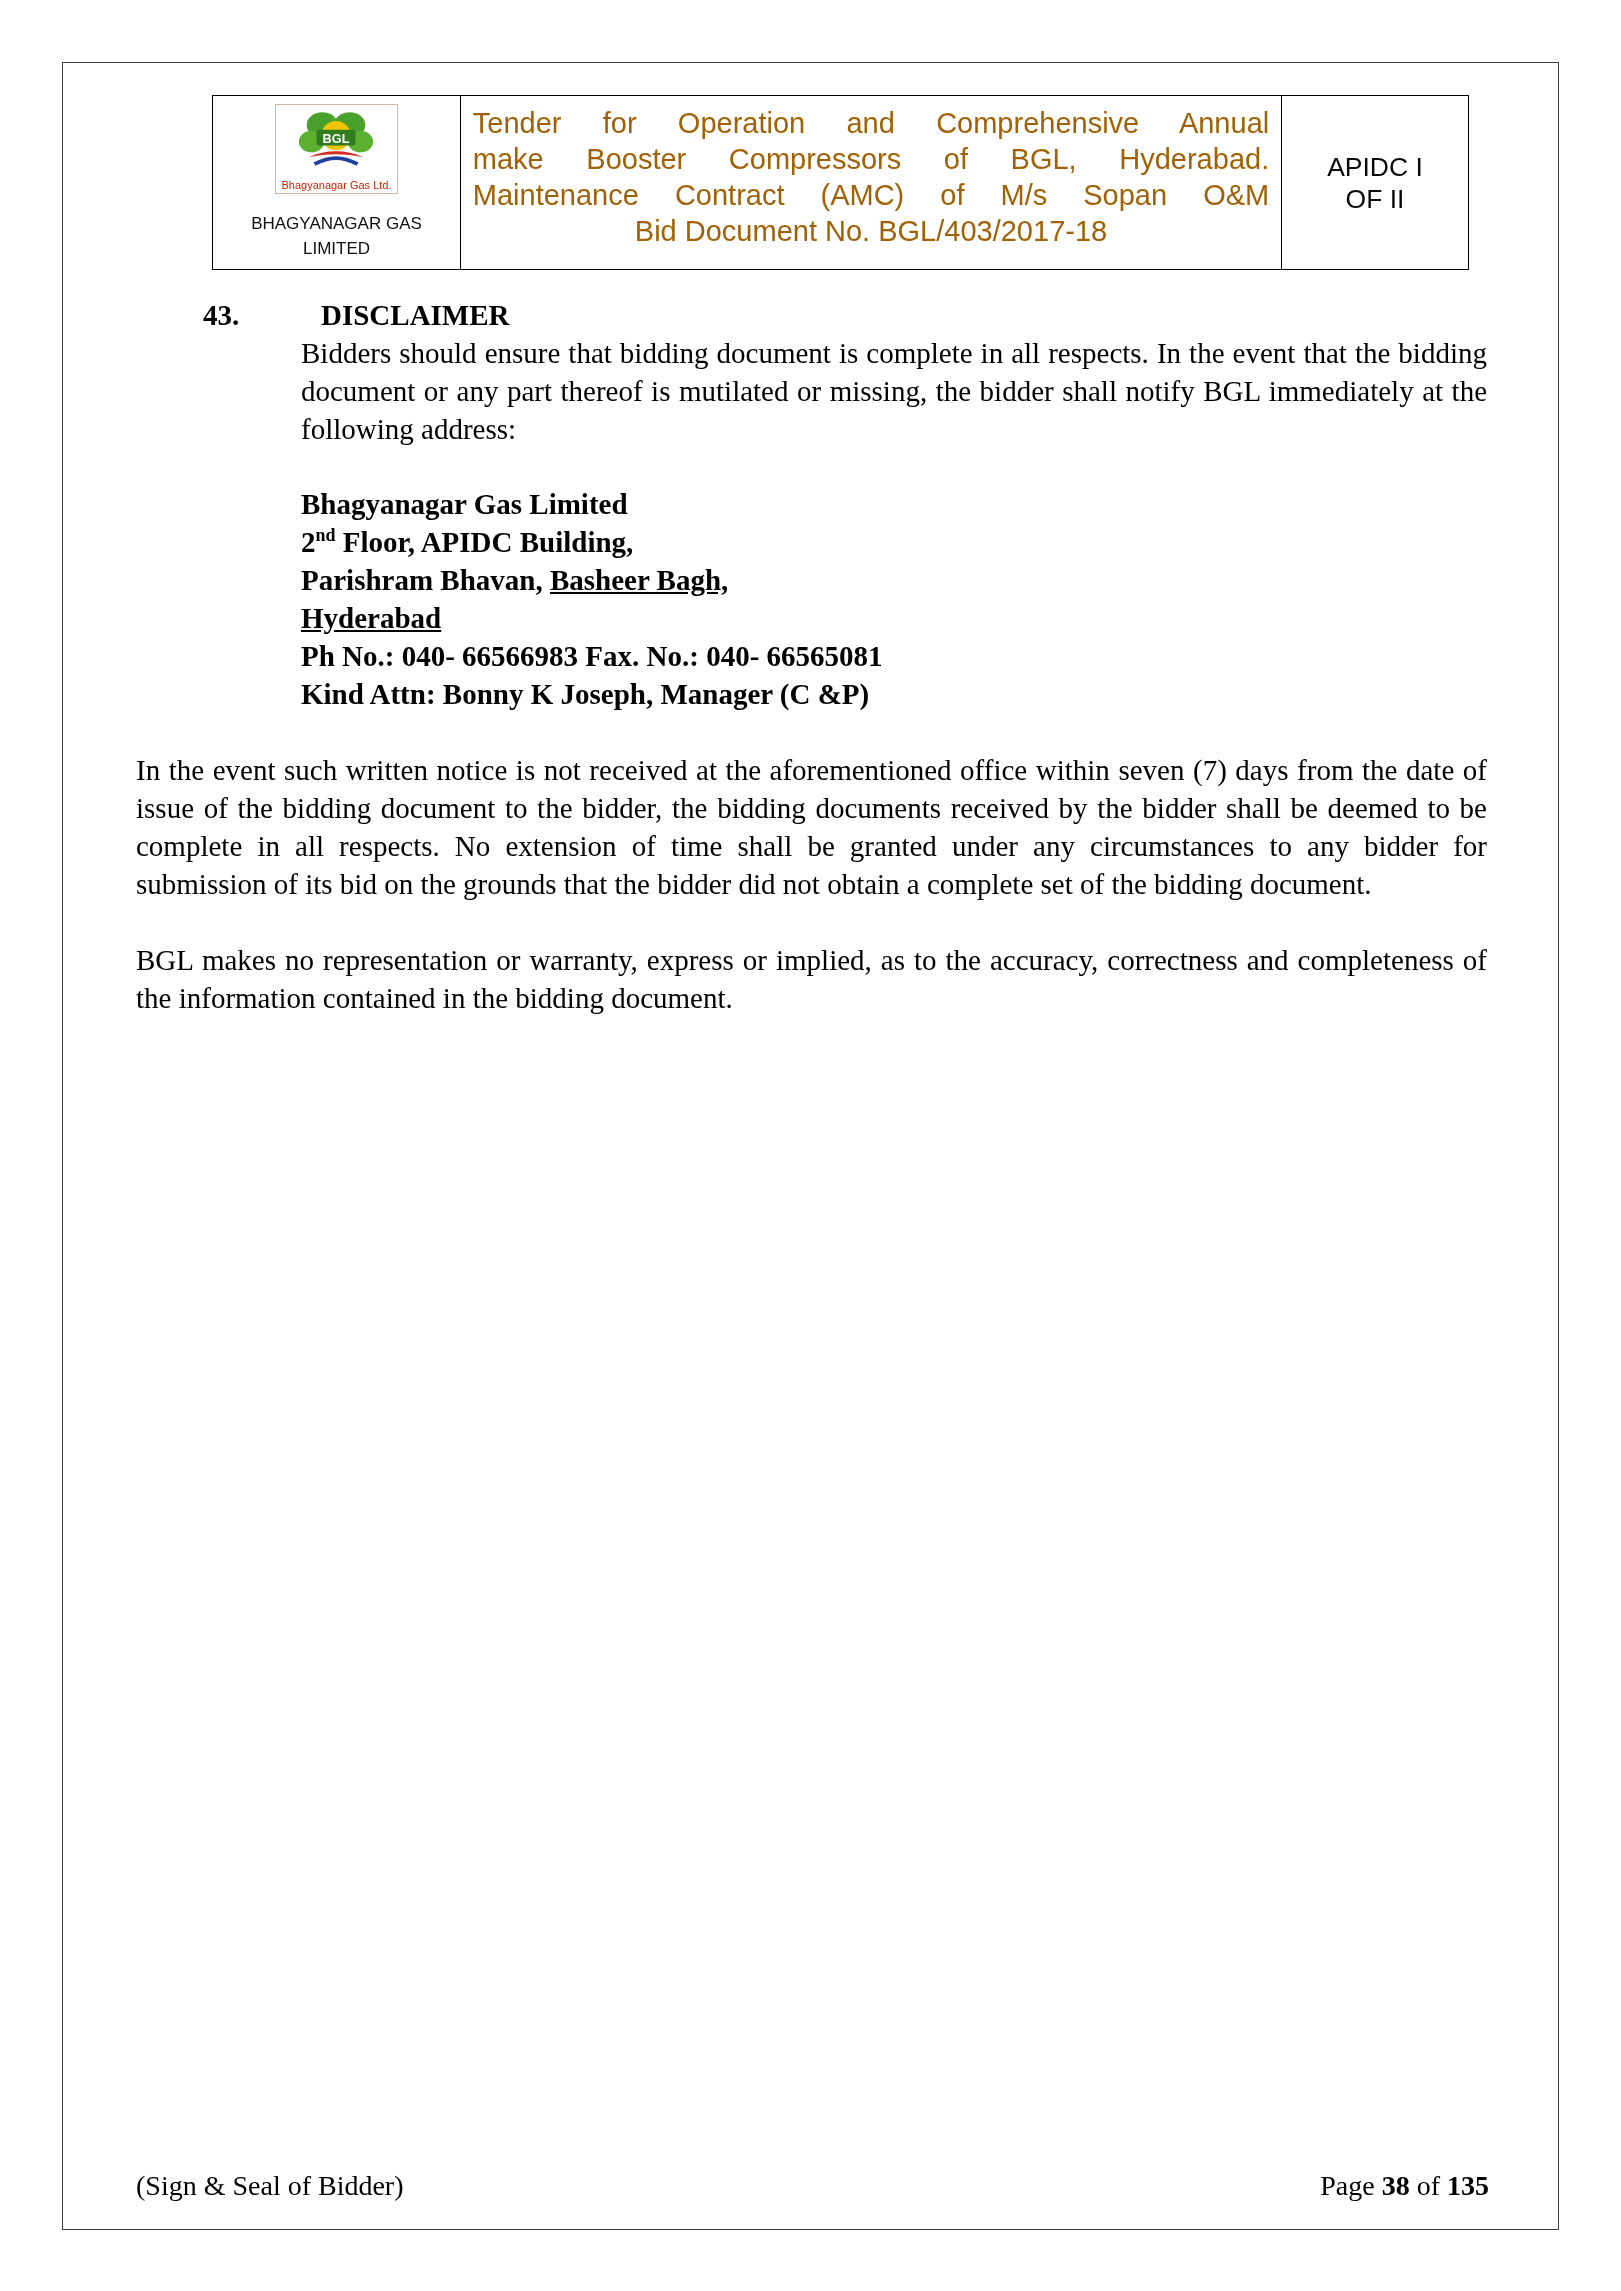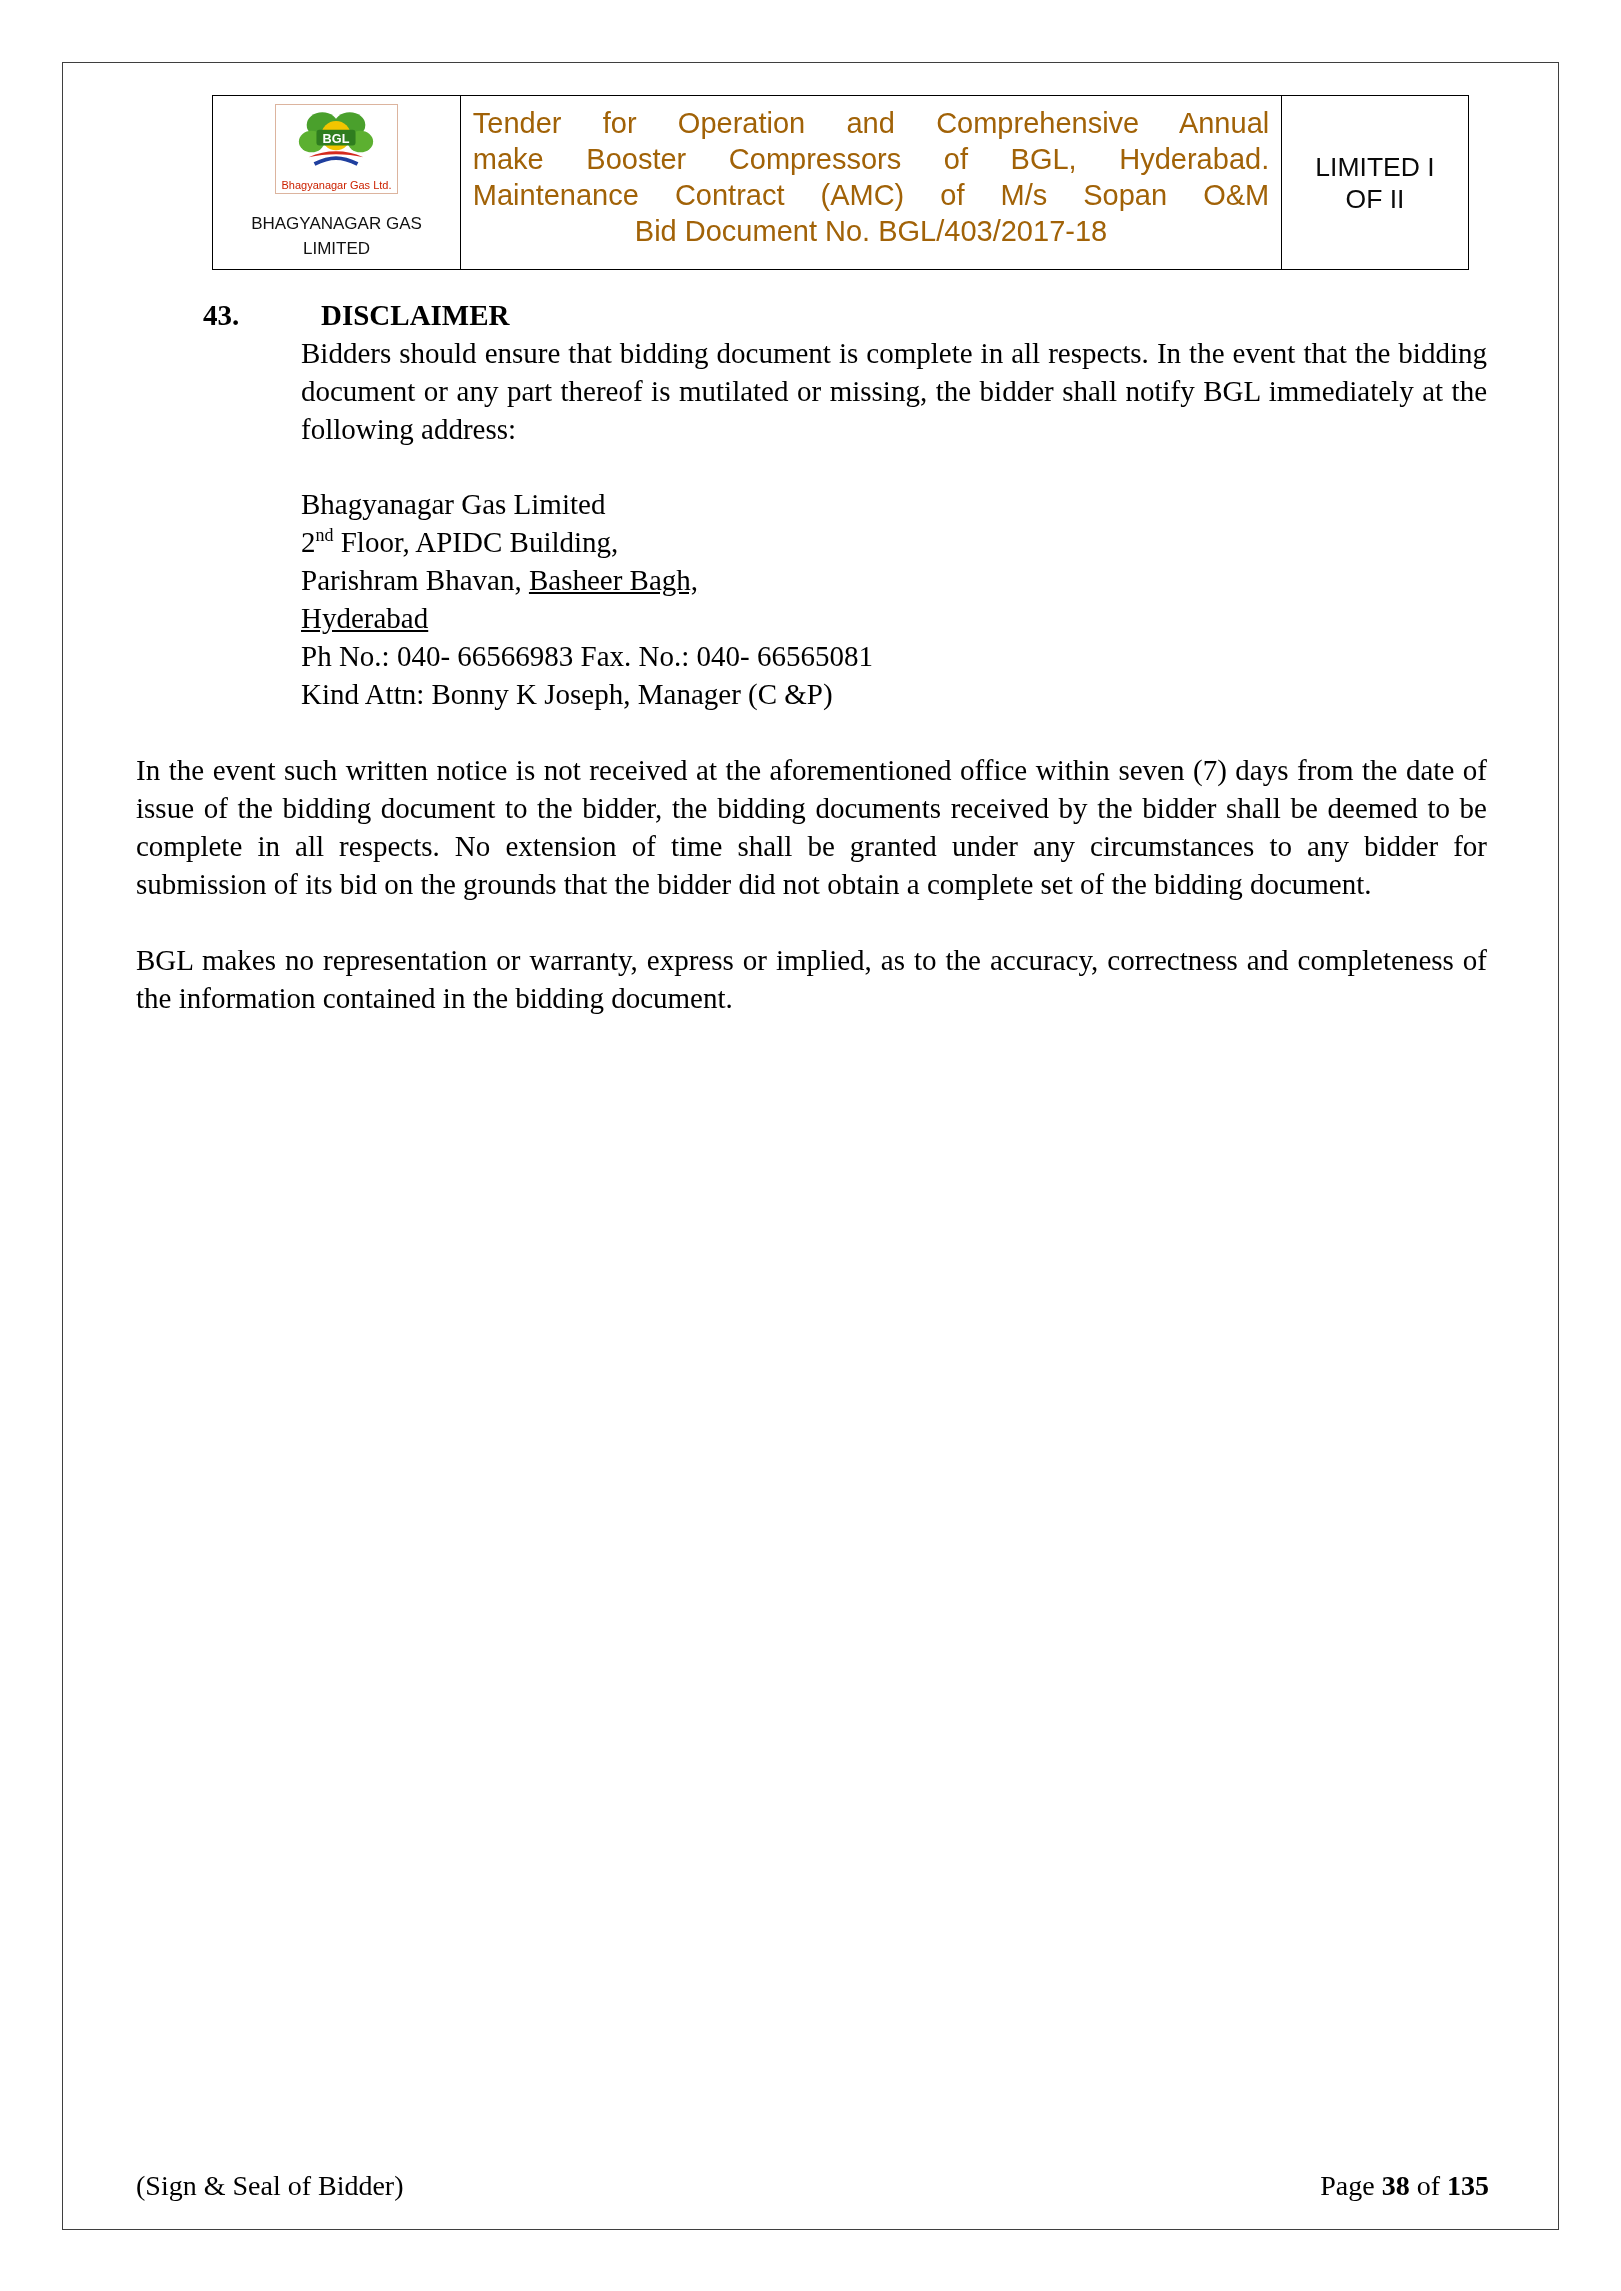--- a/index.html
+++ b/index.html
@@ -78,21 +78,21 @@
     color: #0a0a0a;
   }
 
   
   .content { font-size: 29px; line-height: 38px; }
   .section-row { margin-top: 25.5px; display: flex; gap: 20px; }
   .sec-num { font-weight: bold; margin-left: 67px; width: 98px; }
   .sec-head { font-weight: bold; }
   .indent { margin-left: 165px; }
   .intro { width: 1186px; text-align: justify; }
-  .addr-block { margin-top: 37px; }
+  .addr-block { margin-top: 37px; font-weight: bold; }
   .para { margin-top: 38px; text-align: justify; }
   .underline { text-decoration: underline; }
   sup { font-size: 0.62em; line-height: 0; vertical-align: super; }
 
   
   .footer {
     position: absolute;
     left: 73px; right: 69px; bottom: 27.4px;
     display: flex;
     justify-content: space-between;
@@ -126,21 +126,21 @@
         <div>LIMITED</div>
       </div>
     </div>
     <div class="title-cell">
       <div class="jline">Tender for Operation and Comprehensive Annual</div>
       <div class="jline">make Booster Compressors of BGL, Hyderabad.</div>
       <div class="jline">Maintenance Contract (AMC) of M/s Sopan O&amp;M</div>
       <div class="cline">Bid Document No. BGL/403/2017-18</div>
     </div>
     <div class="volume-cell">
-      <div>LIMITED I</div>
+      <div>APIDC I</div>
       <div>OF II</div>
     </div>
   </div>
 
   <div class="content">
 
     <div class="section-row">
       <span class="sec-num">43.</span>
       <span class="sec-head">DISCLAIMER</span>
     </div>

